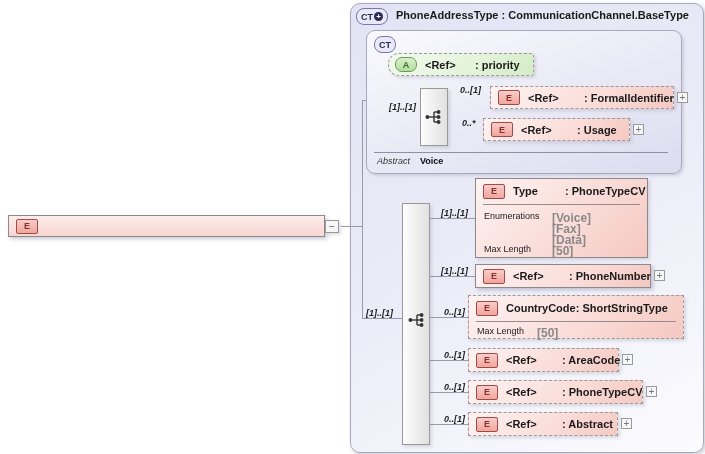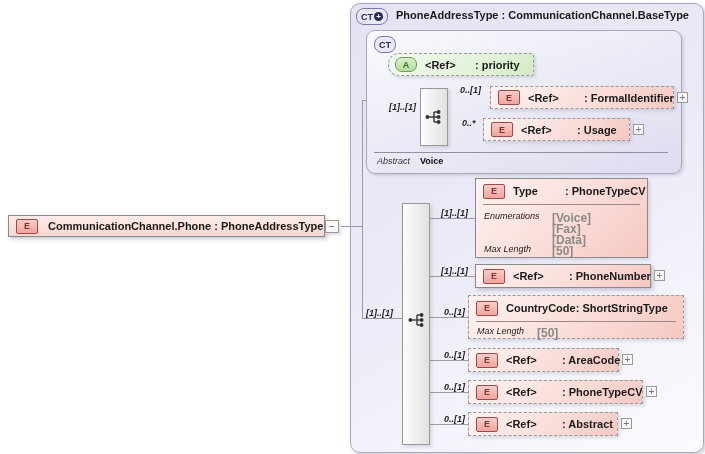--- a/index.html
+++ b/index.html
@@ -36,21 +36,21 @@
   .facetbox{
     position:absolute;border:1px solid #8a8a8a;box-sizing:border-box;
     background:linear-gradient(135deg,#fef3f2 0%,#fadcd8 55%,#f5c8c1 100%);
     font-size:11px;white-space:nowrap;
   }
   .facetbox.dashed{border:1px dashed #9a9a9a;}
   .fb-header{display:flex;align-items:center;height:24px;padding-left:7px;font-weight:bold;}
   .fb-header .ename{display:inline-block;min-width:52px;margin-left:8px;}
   .fb-header .etype{}
   .fb-divider{position:absolute;left:7px;right:7px;height:1px;background:#9b8a8a;}
-  .facet-label{position:absolute;font-style:italic;font-size:9px;color:#222;}
+  .facet-label{position:absolute;font-size:9px;color:#222;}
   .facet-val{position:absolute;font-size:12px;color:#8a8a8a;font-weight:bold;}
 
   
   .attrbox{
     position:absolute;border:1px dashed #9a9a9a;display:flex;align-items:center;
     background:linear-gradient(135deg,#f3faef 0%,#e3f3d9 60%,#d3ecc6 100%);
     font-weight:bold;font-size:11px;white-space:nowrap;padding-left:6px;box-sizing:border-box;
     border-radius:11px 3px 3px 11px;
   }
   .attrbox .ename{display:inline-block;min-width:50px;margin-left:8px;}
@@ -275,19 +275,18 @@
     <span class="etype">: Abstract</span>
   </div>
   <div class="plus" style="left:621px;top:418px">
     <span>+</span>
     </div>
 
   <div class="ebox shadow" style="left:8px;top:215px;width:317px;height:22px;background:linear-gradient(180deg,#fcecea 0%,#f8d6d1 100%)">
     <span class="icon-e">
         <span>E</span>
       </span>
-    <span style="margin-left:10px">CommunicationChannel.Phone : PhoneAddressType</span>
   </div>
   <div class="minus shadow-soft" style="left:325px;top:220px">
     <span>−</span>
     </div>
 
 </div>
 
 </body></html>

